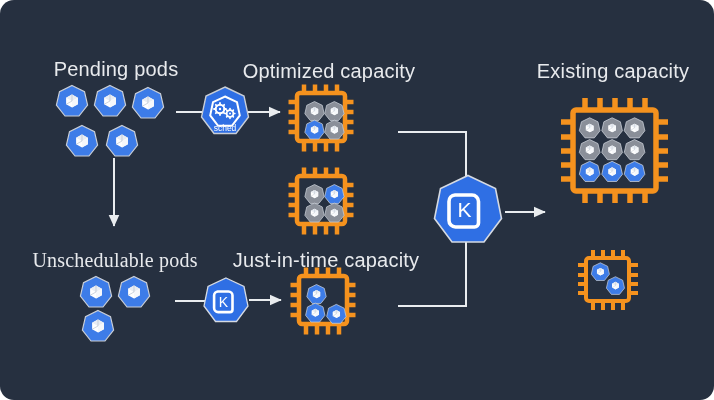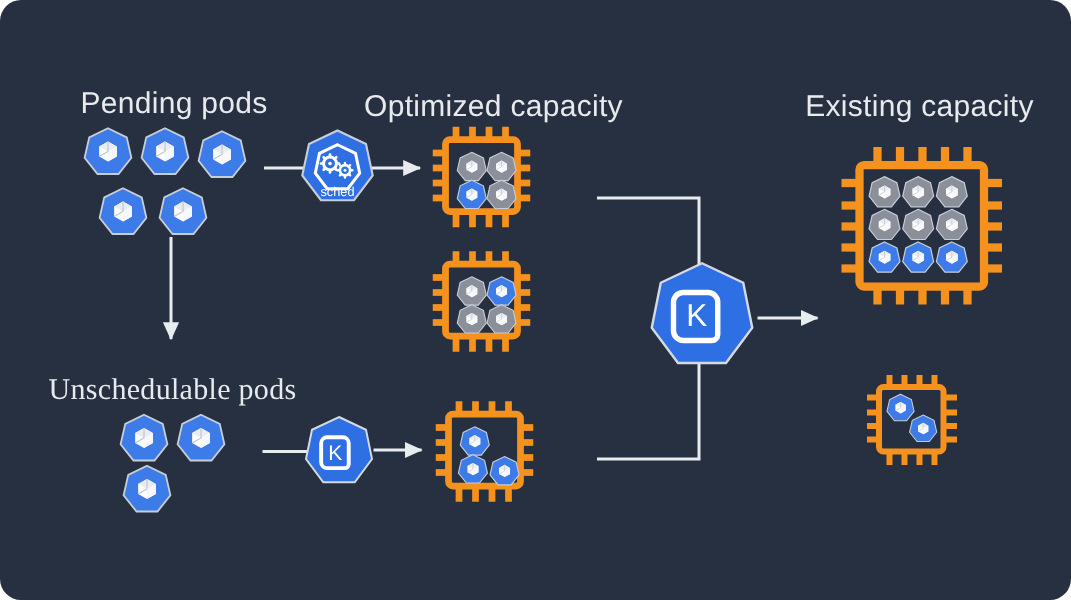--- a/index.html
+++ b/index.html
@@ -37,20 +37,21 @@
       <marker id="arrowhead" markerWidth="7" markerHeight="7" refX="5.6" refY="3" orient="auto" markerUnits="strokeWidth">
         <path d="M0,0.3 L6,3 L0,5.7 z" fill="#e9ecef"></path>
       </marker>
     </defs>
   </svg>
 
   <div class="lbl" style="left:116px;top:58px;">Pending pods</div>
   <div class="lbl" style="left:329px;top:60px;">Optimized capacity</div>
   <div class="lbl" style="left:613px;top:60px;">Existing capacity</div>
   <div class="lbl" style="left:115px;top:249px;font-family:Liberation Serif, serif;">Unschedulable pods</div>
+  <div class="lbl" style="left:326px;top:249px;">Just-in-time capacity</div>
 
   <div class="node" style="left:56px;top:84px;">
     <svg width="126" height="76" viewBox="0 0 126 76">
       <g transform="translate(0,0)" fill="#3d7ce8">
           <use href="#pod-shape"></use>
         </g>
       <g transform="translate(38,0)" fill="#3d7ce8">
           <use href="#pod-shape"></use>
         </g>
       <g transform="translate(76,2)" fill="#3d7ce8">

